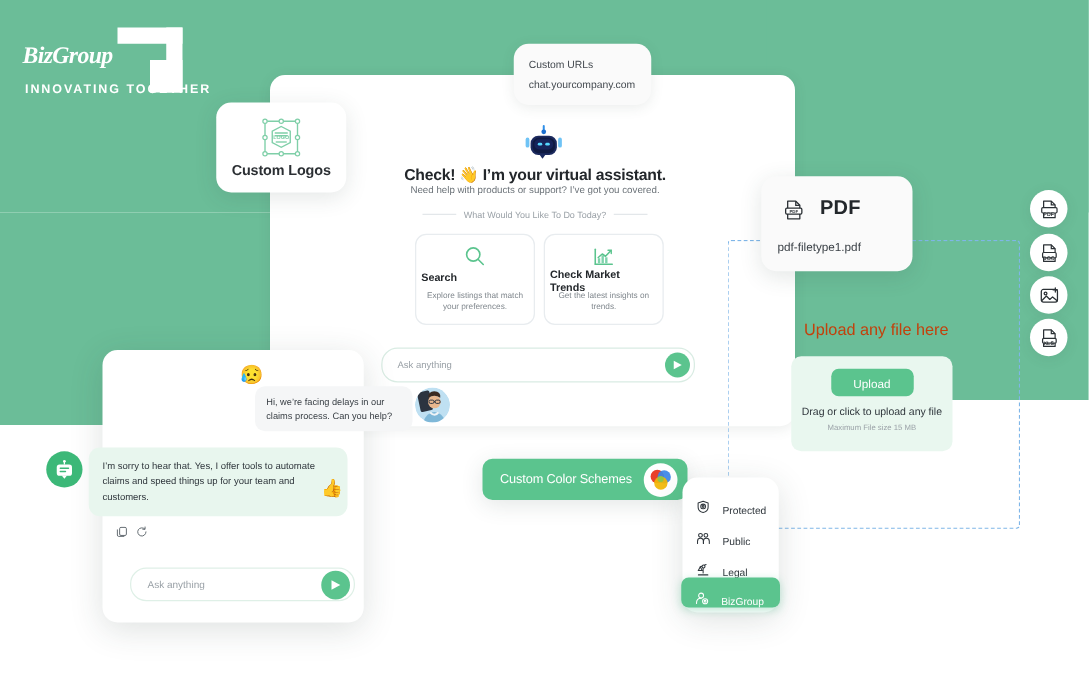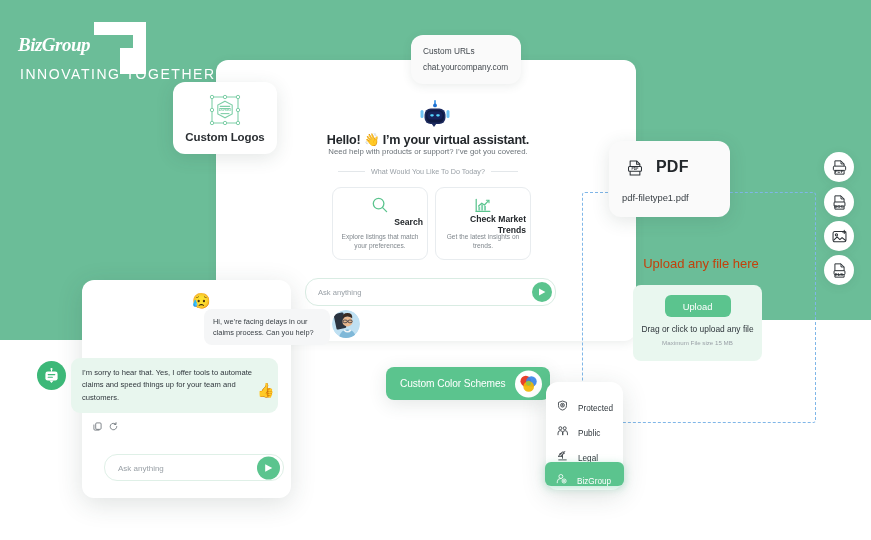--- a/index.html
+++ b/index.html
@@ -32,21 +32,21 @@
   .shadow-md{box-shadow:0 4px 18px rgba(50,70,60,.13);}
   .shadow-lg{box-shadow:0 6px 26px rgba(40,60,55,.15);}
 
   
   .logo-wrap{position:absolute;left:16px;top:22px;width:130px;height:62px;}
   .logo-sq{position:absolute;right:0;top:0;width:52px;height:52px;
            border:13px solid #fff;border-left:none;border-bottom:none;box-sizing:border-box;}
   .logo-sq2{position:absolute;right:0;top:26px;width:26px;height:26px;background:#fff;}
   .logo-text{position:absolute;left:2px;top:12px;color:#fff;font-family:"Liberation Serif",serif;
              font-style:italic;font-weight:700;font-size:19px;letter-spacing:-.5px;white-space:nowrap;}
-  .logo-sub{position:absolute;left:4px;top:44px;color:#fff;font-size:14px;font-weight:400;
+  .logo-sub{position:absolute;left:4px;top:44px;color:#fff;font-size:10px;font-weight:700;
             letter-spacing:1.55px;white-space:nowrap;}
 
   
   .logos-card{left:173px;top:82px;width:104px;height:72px;padding:0;}
   .logos-ico{position:absolute;left:50%;top:11px;transform:translateX(-50%);}
   .logos-lbl{position:absolute;left:0;right:0;bottom:11px;text-align:center;
              font-size:11.5px;font-weight:600;color:#2b2f33;letter-spacing:-.1px;}
 
   
   .url-card{left:411px;top:35px;width:110px;height:49px;}
@@ -61,21 +61,21 @@
            font-size:7.8px;color:#6c7379;}
   .divider{position:absolute;left:338px;top:167px;width:180px;display:flex;align-items:center;gap:6px;}
   .divider .ln{flex:1;height:1px;background:#e3e7ea;}
   .divider .dv-t{font-size:7.2px;color:#9aa1a7;white-space:nowrap;}
 
   
   .act{position:absolute;top:187px;width:94px;height:71px;border:1px solid #e8ecef;border-radius:9px;background:#fff;}
   .act.a1{left:332px;}
   .act.a2{left:435px;}
   .act-ico{position:absolute;left:50%;top:8px;transform:translateX(-50%);}
-  .act-title{position:absolute;left:4px;right:4px;top:29px;text-align:right;
+  .act-title{position:absolute;left:4px;right:4px;top:29px;text-align:left;
              font-size:8.6px;font-weight:700;color:#23272b;line-height:1.25;}
   .act.a2 .act-title{top:26px;}
   .act-desc{position:absolute;left:5px;right:5px;bottom:8px;text-align:center;
             font-size:6.6px;color:#81888e;line-height:1.35;}
 
   
   .askbar{position:absolute;left:305px;top:278px;width:249px;height:26px;
           border:1px solid #d9ece3;border-radius:13px;background:#fff;}
   .askbar .ph{position:absolute;left:12px;top:50%;transform:translateY(-50%);
               font-size:7.6px;color:#9aa1a7;}
@@ -213,21 +213,21 @@
       <rect x="28.5" y="10" width="3" height="8" rx="1.5" fill="#6FC3F5"></rect>
       <rect x="6.5" y="8.5" width="21" height="15.5" rx="6.2" fill="#1C2A5E"></rect>
       <rect x="8" y="10" width="18" height="12.5" rx="5.2" fill="#0F1A42"></rect>
       <rect x="9.4" y="11.4" width="15.2" height="8.2" rx="4" fill="#16235A"></rect>
       <rect x="12.2" y="14.2" width="3.6" height="2.2" rx="1.1" fill="#55D6FF"></rect>
       <rect x="18.2" y="14.2" width="3.6" height="2.2" rx="1.1" fill="#55D6FF"></rect>
       <path d="M13.5 23.6 L16 27 L18.5 23.6 Z" fill="#1C2A5E"></path>
     </svg>
   </div>
 
-  <div class="hello">Hello! 👋 I’m your virtual assistant.</div>
+  <div class="hello">Check! 👋 I’m your virtual assistant.</div>
   <div class="subhead">Need help with products or support? I’ve got you covered.</div>
 
   <div class="divider">
     <span class="ln"></span>
     <span class="dv-t">What Would You Like To Do Today?</span>
     <span class="ln"></span>
   </div>
 
   <div class="act a1">
     <div class="act-ico">

